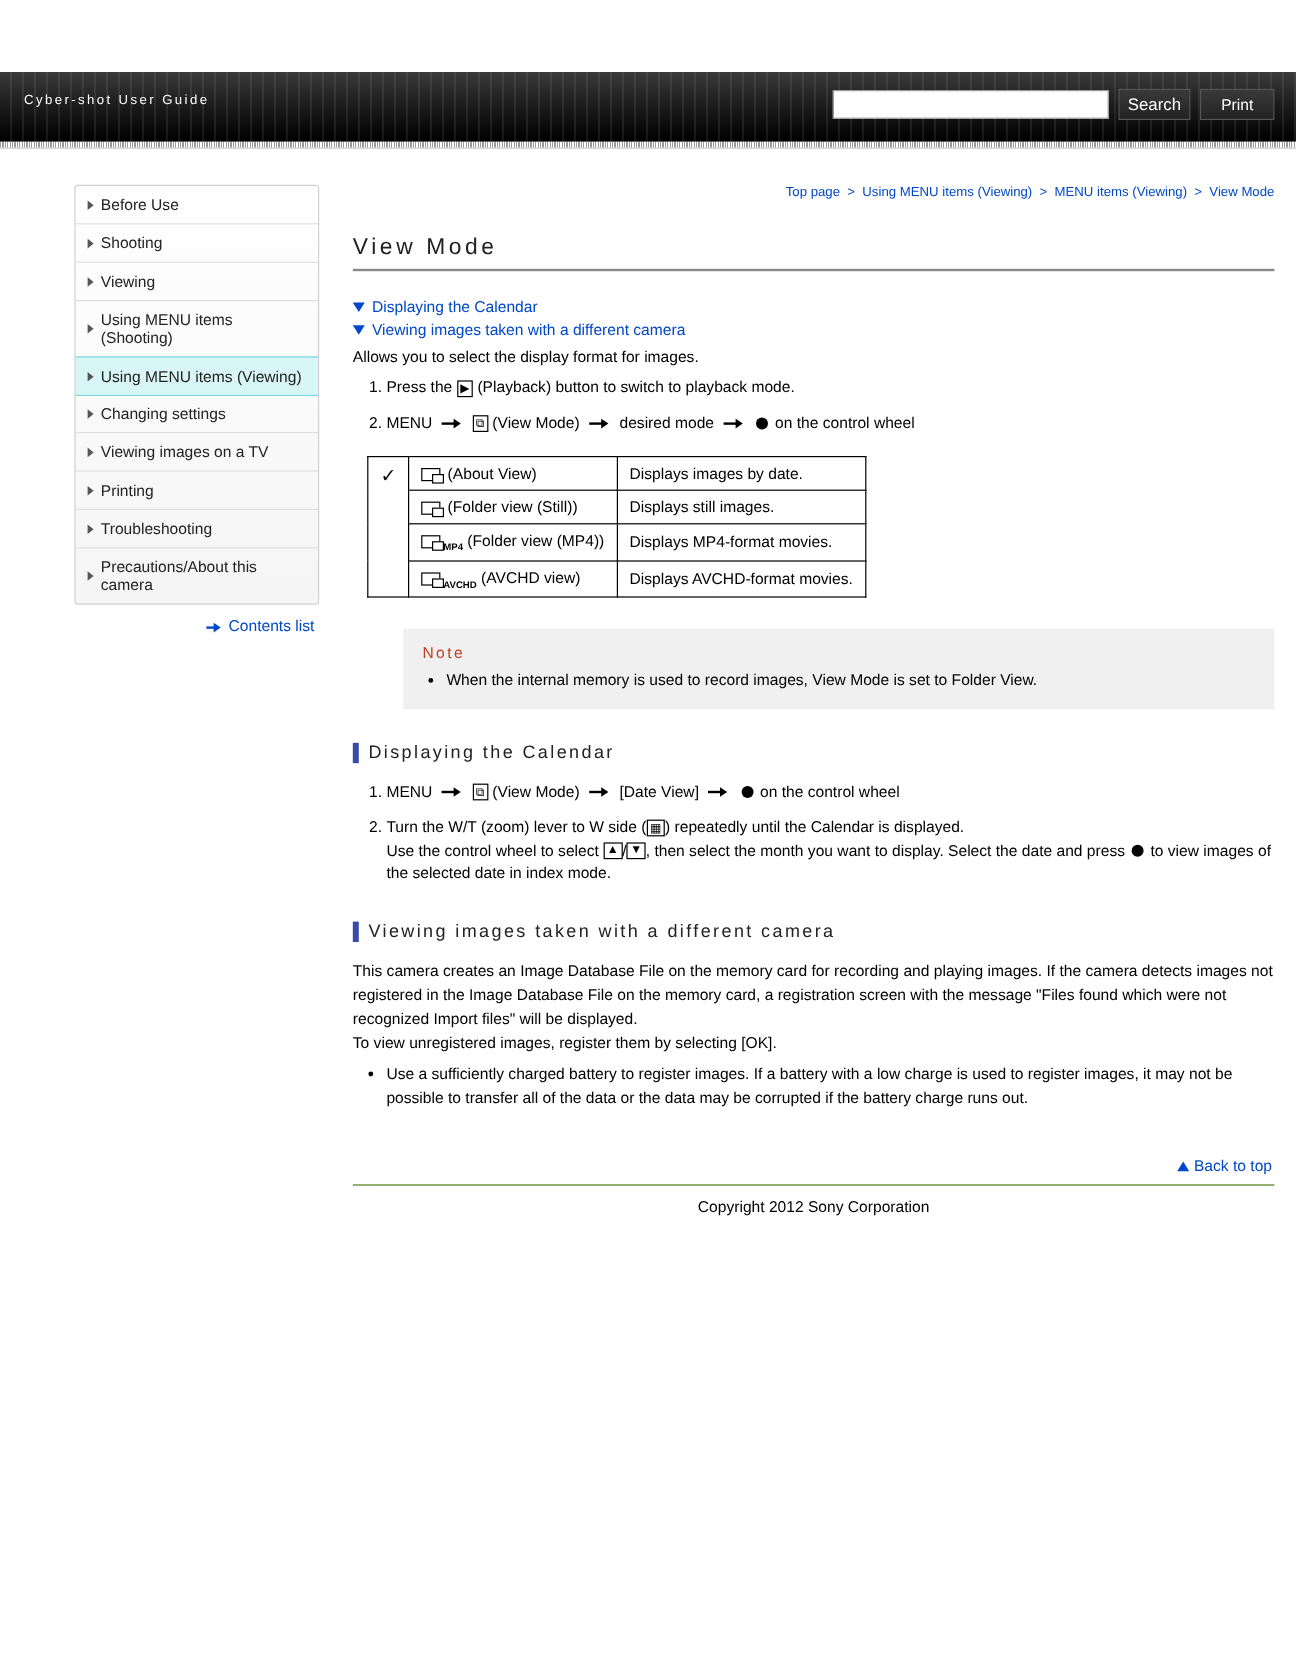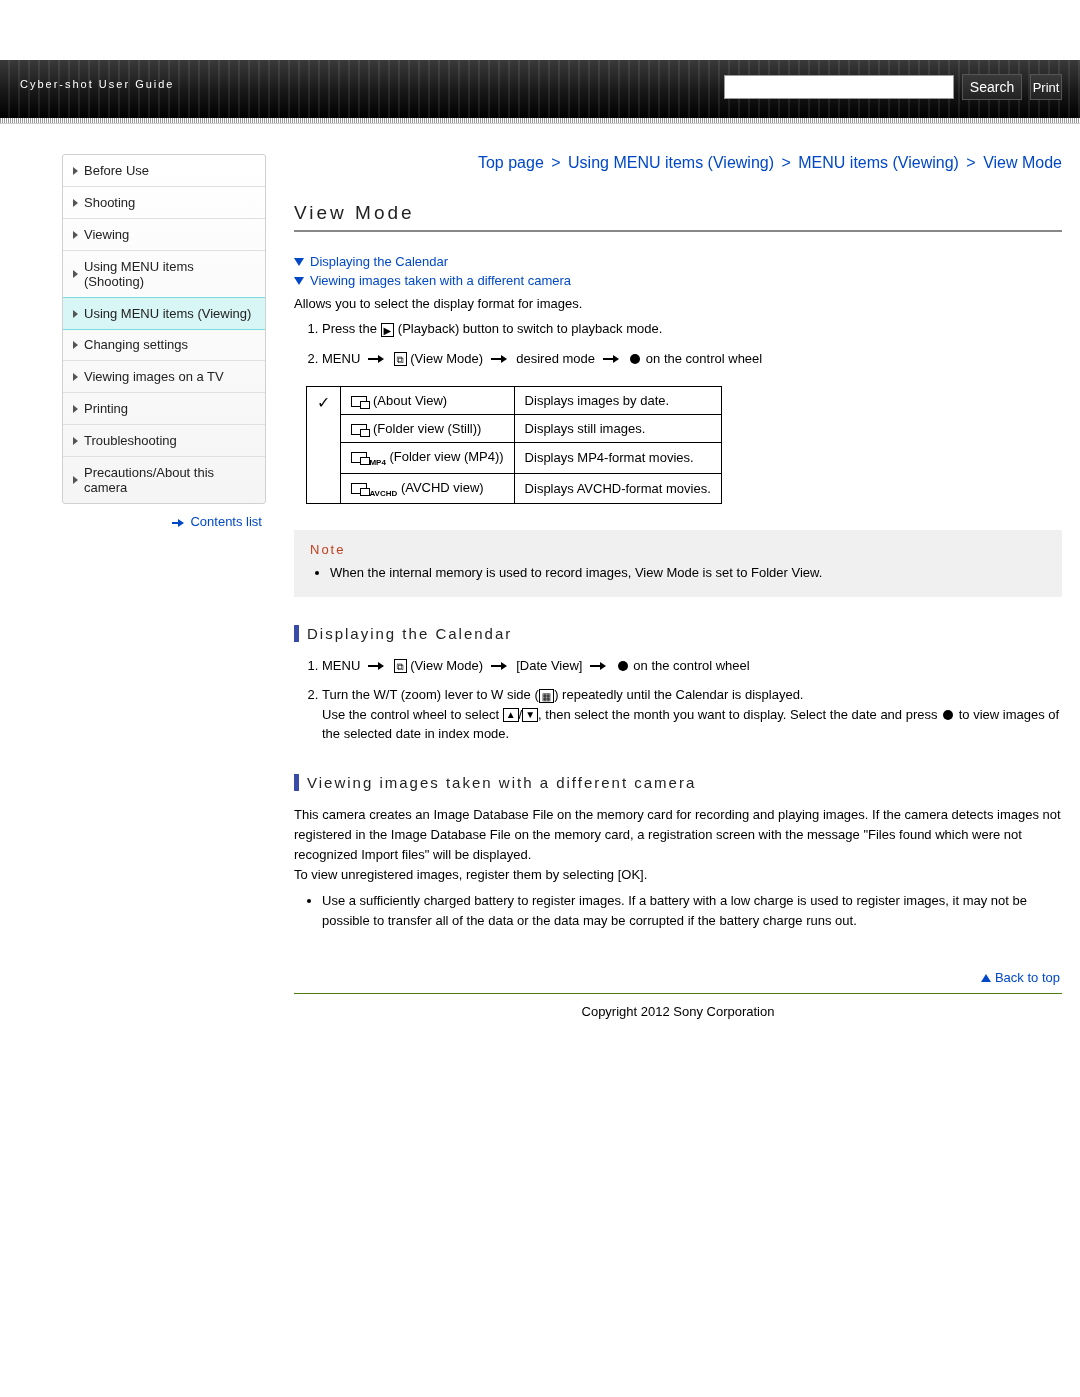--- a/index.html
+++ b/index.html
@@ -4,39 +4,39 @@
 <style>
 * { box-sizing: border-box; margin: 0; padding: 0; }
 body { font-family: Arial, Helvetica, sans-serif; font-size: 13px; color: #000; background: #fff; width: 1080px; }
 .header-bar { height: 58px; background: linear-gradient(to bottom, #3a3a3a 0%, #1a1a1a 50%, #000 100%); position: relative; margin-top: 60px; }
 .header-stripes { position: absolute; inset: 0; background: repeating-linear-gradient(to right, transparent 0, transparent 8px, rgba(255,255,255,0.08) 8px, rgba(255,255,255,0.08) 10px); }
 .header-title { position: absolute; left: 20px; top: 18px; color: #fff; font-size: 11px; letter-spacing: 2px; font-weight: normal; }
 .header-right { position: absolute; right: 18px; top: 14px; display: flex; gap: 8px; align-items: center; }
 .search-input { width: 230px; height: 24px; border: 1px solid #999; background: #fff; padding: 0 4px; font-size: 12px; }
 .btn { height: 26px; border: 1px solid #555; background: linear-gradient(#3a3a3a,#222); color: #fff; font-size: 12px; cursor: pointer; }
 .btn-search { width: 60px; font-size: 14px; }
-.btn-print { width: 32px; font-size: 13px; text-align: center; }
+.btn-print { width: 62px; font-size: 13px; text-align: center; }
 .header-underline { height: 6px; background: repeating-linear-gradient(to right, #999 0, #999 1px, #fff 1px, #fff 2px); border-bottom: 1px solid #ccc; }
 
 .page-wrap { display: flex; padding: 30px 18px 0 18px; gap: 28px; }
 
 .sidebar { width: 248px; flex-shrink: 0; }
 .side-nav { border: 1px solid #d0d0d0; border-radius: 3px; background: linear-gradient(to bottom, #fff, #f5f5f5); overflow: hidden; margin-left: 44px; }
 .side-item { display: flex; align-items: center; gap: 6px; padding: 8px 10px; border-bottom: 1px solid #e0e0e0; font-size: 13px; color: #222; cursor: pointer; }
 .side-item:last-child { border-bottom: none; }
 .side-item.active { background: #d9f6f7; border: 1px solid #7ad9df; margin: -1px; position: relative; }
 .caret-right { width: 0; height: 0; border-top: 4px solid transparent; border-bottom: 4px solid transparent; border-left: 5px solid #555; display: inline-block; }
 .contents-link-row { text-align: right; padding: 10px 4px 0 0; }
 .arrow-right-blue { display: inline-block; vertical-align: middle; margin-right: 4px; width: 14px; height: 8px; position: relative; }
 .arrow-right-blue::before { content: ""; position: absolute; left: 0; top: 3px; width: 8px; height: 2px; background: #0048c8; }
 .arrow-right-blue::after { content: ""; position: absolute; left: 6px; top: 0; border-top: 4px solid transparent; border-bottom: 4px solid transparent; border-left: 6px solid #0048c8; }
 .link { color: #0048c8; cursor: pointer; }
 
 .main { flex: 1; min-width: 0; }
-.breadcrumb { text-align: right; font-size: 16px; margin-bottom: 30px; }
+.breadcrumb { text-align: right; font-size: 11px; margin-bottom: 30px; }
 .breadcrumb .link { color: #0048c8; }
 .breadcrumb .sep { color: #0048c8; margin: 0 3px; }
 .breadcrumb .current { color: #0048c8; }
 
 h1.page-title { font-size: 19px; font-weight: normal; letter-spacing: 3px; color: #222; border-bottom: 2px solid #888; padding-bottom: 6px; margin-bottom: 22px; }
 
 .anchor-row { display: flex; align-items: center; gap: 6px; margin-bottom: 4px; }
 .triangle-down { width: 0; height: 0; border-left: 5px solid transparent; border-right: 5px solid transparent; border-top: 8px solid #0048c8; }
 .intro-text { margin: 8px 0 8px 0; }
 
@@ -49,21 +49,21 @@
 .arrow-inline::after { content: ""; position: absolute; left: 10px; top: 0; border-top: 4px solid transparent; border-bottom: 4px solid transparent; border-left: 6px solid #000; }
 .dot { display: inline-block; width: 10px; height: 10px; background: #000; border-radius: 50%; vertical-align: middle; margin: 0 2px; }
 
 table.modes { border-collapse: collapse; margin: 18px 0 26px 12px; }
 table.modes td { border: 1px solid #000; padding: 6px 10px; font-size: 13px; vertical-align: middle; }
 .check { font-size: 16px; }
 .mode-icon { display: inline-block; width: 16px; height: 11px; border: 1.5px solid #000; position: relative; vertical-align: middle; margin-right: 2px; }
 .mode-icon::after { content: ""; position: absolute; right: -4px; bottom: -3px; width: 8px; height: 6px; border: 1px solid #000; background: #fff; }
 .mode-sub { font-size: 8px; font-weight: bold; vertical-align: sub; }
 
-.note-box { background: #f0f0f0; padding: 12px 16px 14px 16px; margin-bottom: 28px; }
+.note-box { background: #f0f0f0; padding: 12px 16px 14px 16px; margin-bottom: 28px; margin-left: 42px; }
 .note-title { color: #c04020; letter-spacing: 2px; font-size: 13px; margin-bottom: 6px; }
 .note-box ul { list-style: disc; padding-left: 20px; }
 .note-box li { line-height: 1.5; }
 
 h2.section-title { font-size: 15px; font-weight: normal; letter-spacing: 2px; border-left: 5px solid #3a4aa8; padding-left: 8px; margin-bottom: 14px; color: #222; }
 .section-body { margin-bottom: 30px; line-height: 1.55; }
 .section-body ul { list-style: disc; padding-left: 28px; margin-top: 6px; }
 
 .back-top-row { text-align: right; padding: 8px 2px; border-bottom: 1px solid #4d7c0f; margin-top: 4px; }
 .triangle-up { display: inline-block; width: 0; height: 0; border-left: 5px solid transparent; border-right: 5px solid transparent; border-bottom: 8px solid #0048c8; vertical-align: middle; margin-right: 4px; }

